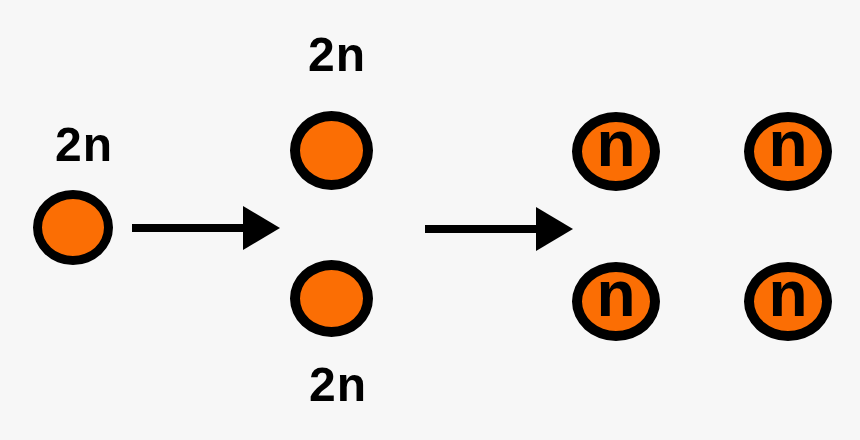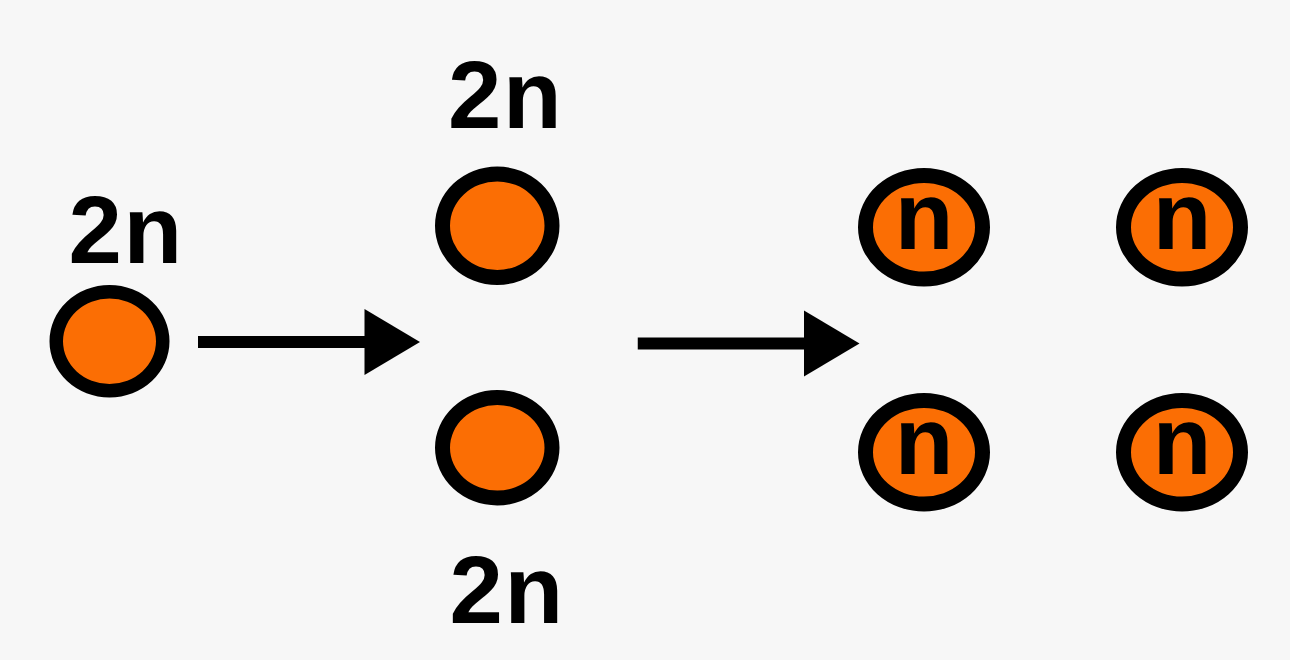--- a/index.html
+++ b/index.html
@@ -25,21 +25,21 @@
   .cell-inner-label {
     font-weight: bold;
     font-size: 64px;
     line-height: 1;
     color: var(--label, #000);
     transform: translateY(-8px);
   }
   .ploidy-label {
     position: absolute;
     font-weight: bold;
-    font-size: 64px;
+    font-size: 48px;
     line-height: 1;
     color: var(--label, #000);
     white-space: nowrap;
     transform: translateX(-50%);
     letter-spacing: 1px;
     text-align: center;
   }
   .arrow {
     position: absolute;
     width: 150px; height: 46px;

